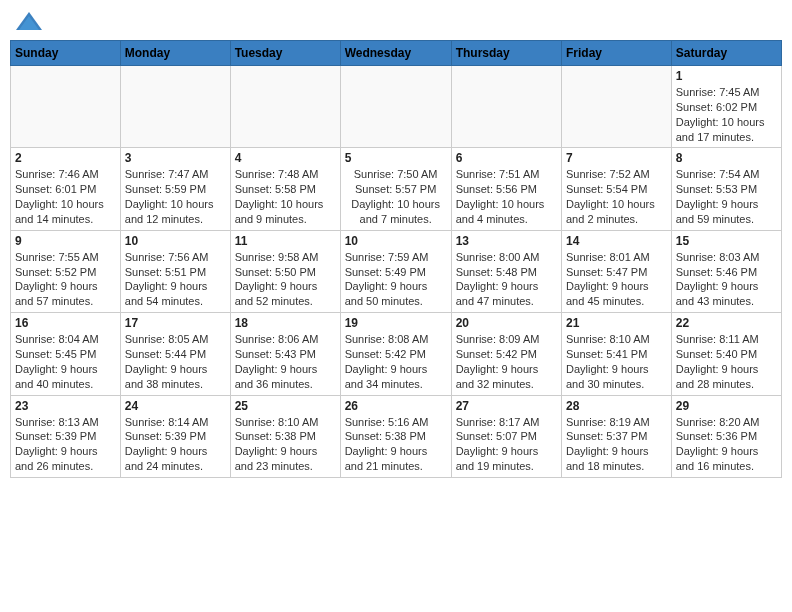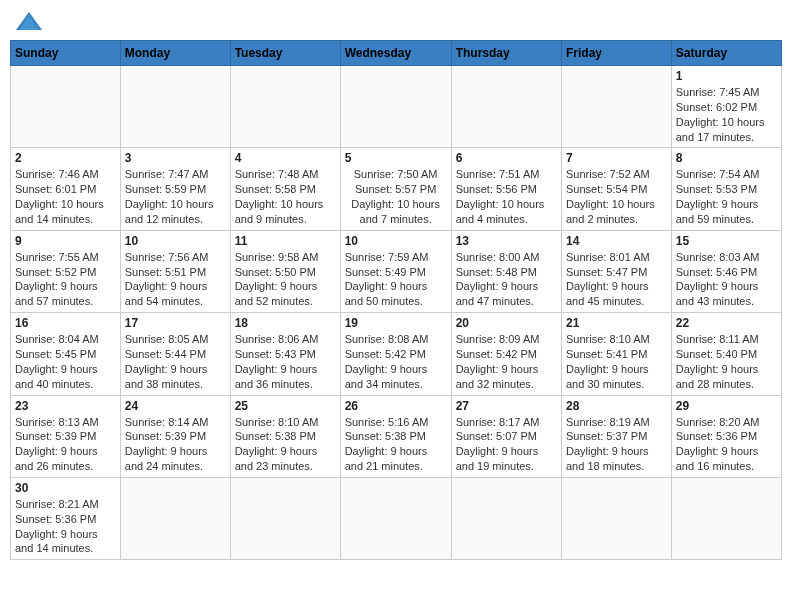--- a/index.html
+++ b/index.html
@@ -332,29 +332,14 @@
 and 18 minutes.</div>
         </td>
         <td>
           <span class="day-number">29</span>
           <div class="day-info" style="white-space: pre-line;">Sunrise: 8:20 AM
 Sunset: 5:36 PM
 Daylight: 9 hours
 and 16 minutes.</div>
         </td>
       </tr>
-      <tr class="last-row">
-        <td>
-          <span class="day-number">30</span>
-          <div class="day-info" style="white-space: pre-line;">Sunrise: 8:21 AM
-Sunset: 5:36 PM
-Daylight: 9 hours
-and 14 minutes.</div>
-        </td>
-        <td class="empty"></td>
-        <td class="empty"></td>
-        <td class="empty"></td>
-        <td class="empty"></td>
-        <td class="empty"></td>
-        <td class="empty"></td>
-      </tr>
     </tbody>
 </table>
 
 </body></html>

